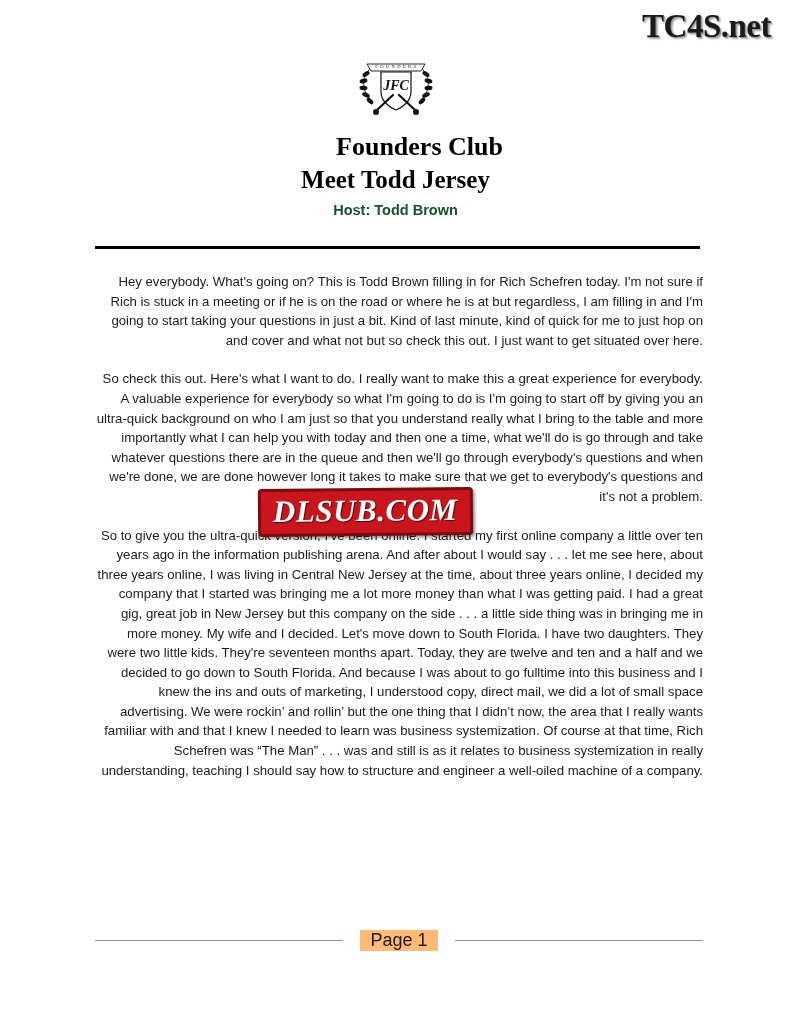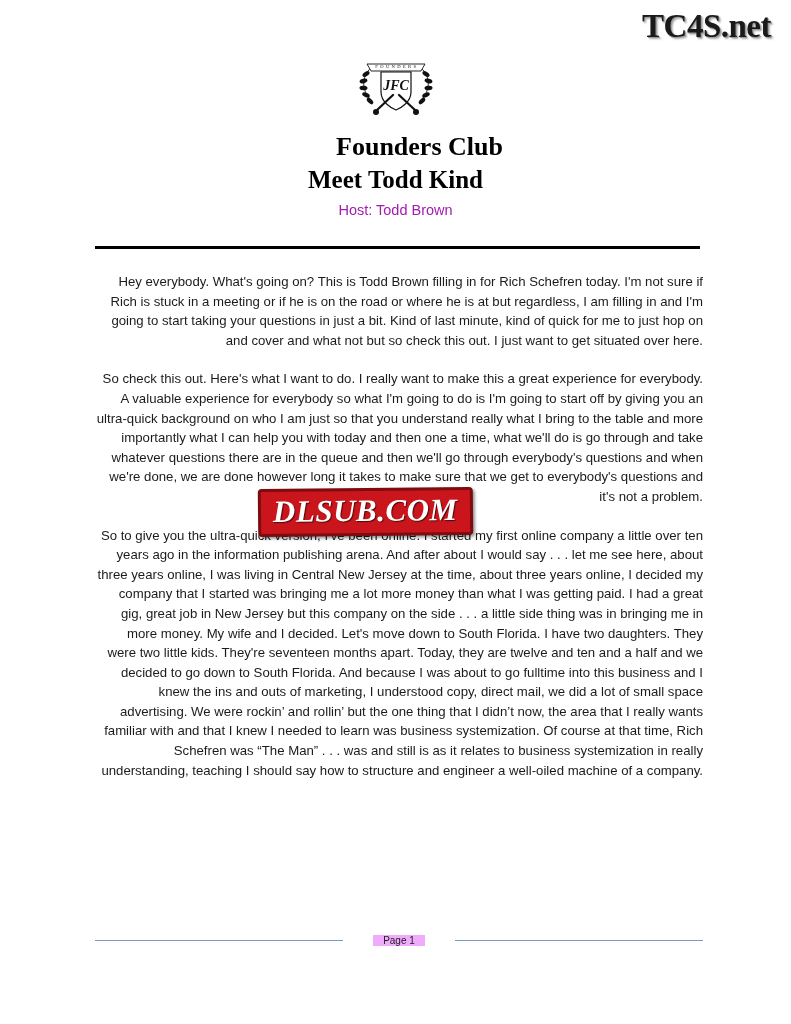--- a/index.html
+++ b/index.html
@@ -64,24 +64,24 @@
   }
   .meet-title {
     font-family: "Liberation Serif", serif;
     font-weight: bold;
     font-size: 25px;
     margin: 4px 0 0 0;
     color: #000;
   }
   .host-line {
     font-family: "Liberation Sans", sans-serif;
-    font-weight: normal;
+    font-weight: bold;
     font-size: 14.5px;
     margin: 8px 0 0 0;
-    color: #a21caf;
+    color: #14532d;
   }
   .rule {
     position: absolute;
     top: 246px;
     left: 95px;
     width: 605px;
     height: 3px;
     background: #000;
   }
   
@@ -128,23 +128,23 @@
   .footer-line-left, .footer-line-right {
     position: absolute;
     top: 10px;
     height: 1px;
     background: #7a99bf;
   }
   .footer-line-left { left: 0; width: 248px; }
   .footer-line-right { right: 0; width: 248px; }
   .page-num {
     display: inline-block;
-    font-size: 10px;
+    font-size: 18px;
     color: #1b1b1b;
-    background: #f0abfc;
+    background: #fdba74;
     padding: 0 10px;
     position: relative;
   }
   .brand-bottom {
     position: absolute;
     bottom: 10px;
     right: 20px;
     font-family: "Liberation Serif", serif;
     font-weight: bold;
     font-size: 25px;
@@ -189,21 +189,21 @@
           <circle cx="63" cy="62" r="3" fill="#111" stroke="none"></circle>
         </g>
         <text x="43" y="17.5" font-family="Liberation Serif, serif" font-size="4.6" text-anchor="middle" fill="#111" letter-spacing="0.6">F O U N D E R S</text>
         <text x="43" y="40" font-family="Liberation Serif, serif" font-size="14" font-weight="bold" font-style="italic" text-anchor="middle" fill="#111">JFC</text>
       </svg>
     </span>
   </div>
 
   <div class="title-block">
     <h1 class="club-title">Founders Club</h1>
-    <h2 class="meet-title">Meet Todd Kind</h2>
+    <h2 class="meet-title">Meet Todd Jersey</h2>
     <div class="host-line">Host:  Todd Brown</div>
   </div>
 
   <div class="rule"></div>
 
   <div class="body">
     <p>Hey everybody.  What's going on?  This is Todd Brown filling in for Rich Schefren today.  I'm not sure if Rich is stuck in a meeting or if he is on the road or where he is at but regardless, I am filling in and I'm going to start taking your questions in just a bit.  Kind of last minute, kind of quick for me to just hop on and cover and what not but so check this out.  I just want to get situated over here.</p>
     <p>So check this out.  Here's what I want to do.  I really want to make this a great experience for everybody.  A valuable experience for everybody so what I'm going to do is I'm going to start off by giving you an ultra-quick background on who I am just so that you understand really what I bring to the table and more importantly what I can help you with today and then one a time, what we'll do is go through and take whatever questions there are in the queue and  then we'll go through everybody's questions and when we're done, we are done however long it takes to make sure that we get to everybody's questions and it's not a problem.</p>
     <p>So to give you the ultra-quick version, I've been online.  I started my first online company a little over ten years ago in the information publishing arena.  And after about I would say . . . let me see here, about three years online, I was living in Central New Jersey at the time, about three years online, I decided my company that I started was bringing me a lot more money than what I was getting paid.  I had a great gig, great job in New Jersey but this company on the side . . . a little side thing was in bringing me in more money. My wife and I decided.  Let's move down to South Florida.  I have two daughters.  They were two little kids.  They're seventeen months apart.  Today, they are twelve and ten and a half and we decided to go down to South Florida.  And because I was about to go fulltime into this business and I knew the ins and outs of marketing, I understood copy, direct mail, we did a lot of small space advertising.  We were rockin’ and rollin’ but the one thing that I didn’t now, the area that I really wants familiar with and that I knew I needed to learn was business systemization. Of course at that time, Rich Schefren was “The Man” . . . was and still is as it relates to business systemization in really understanding, teaching I should say how to structure and engineer a well-oiled machine of a company.</p>
   </div>

